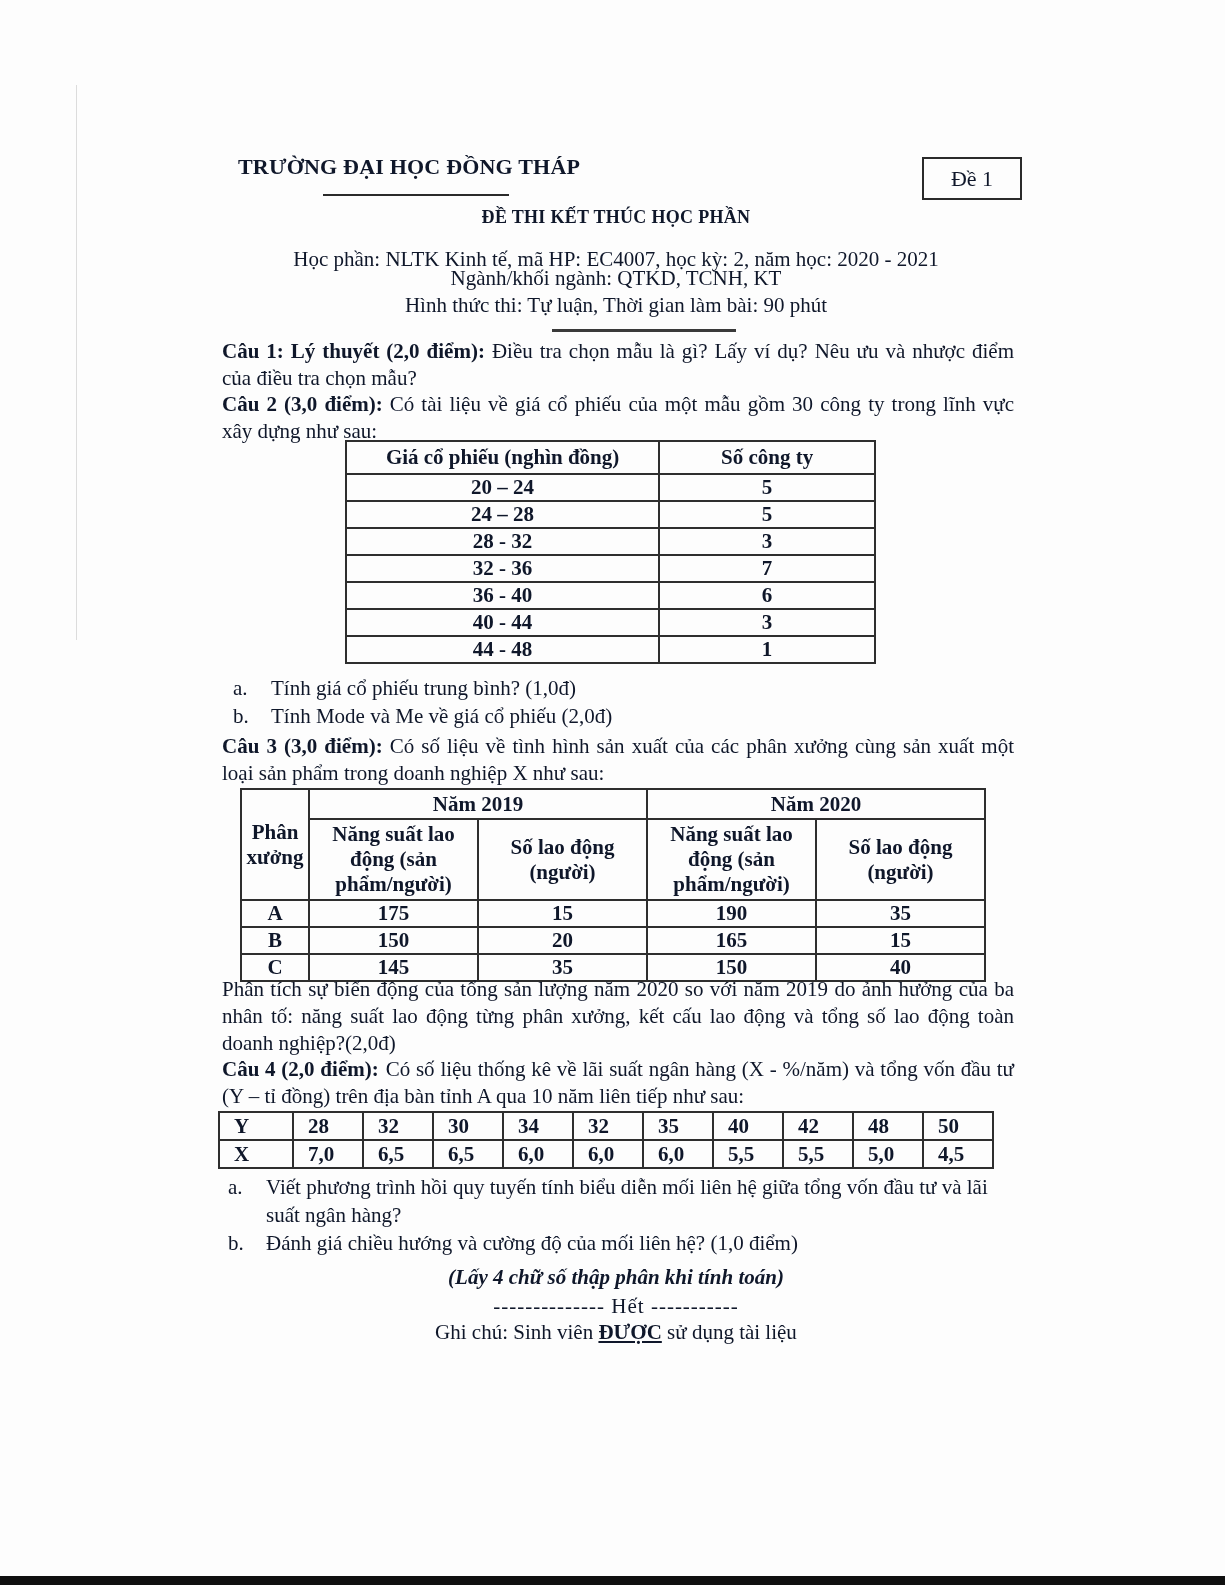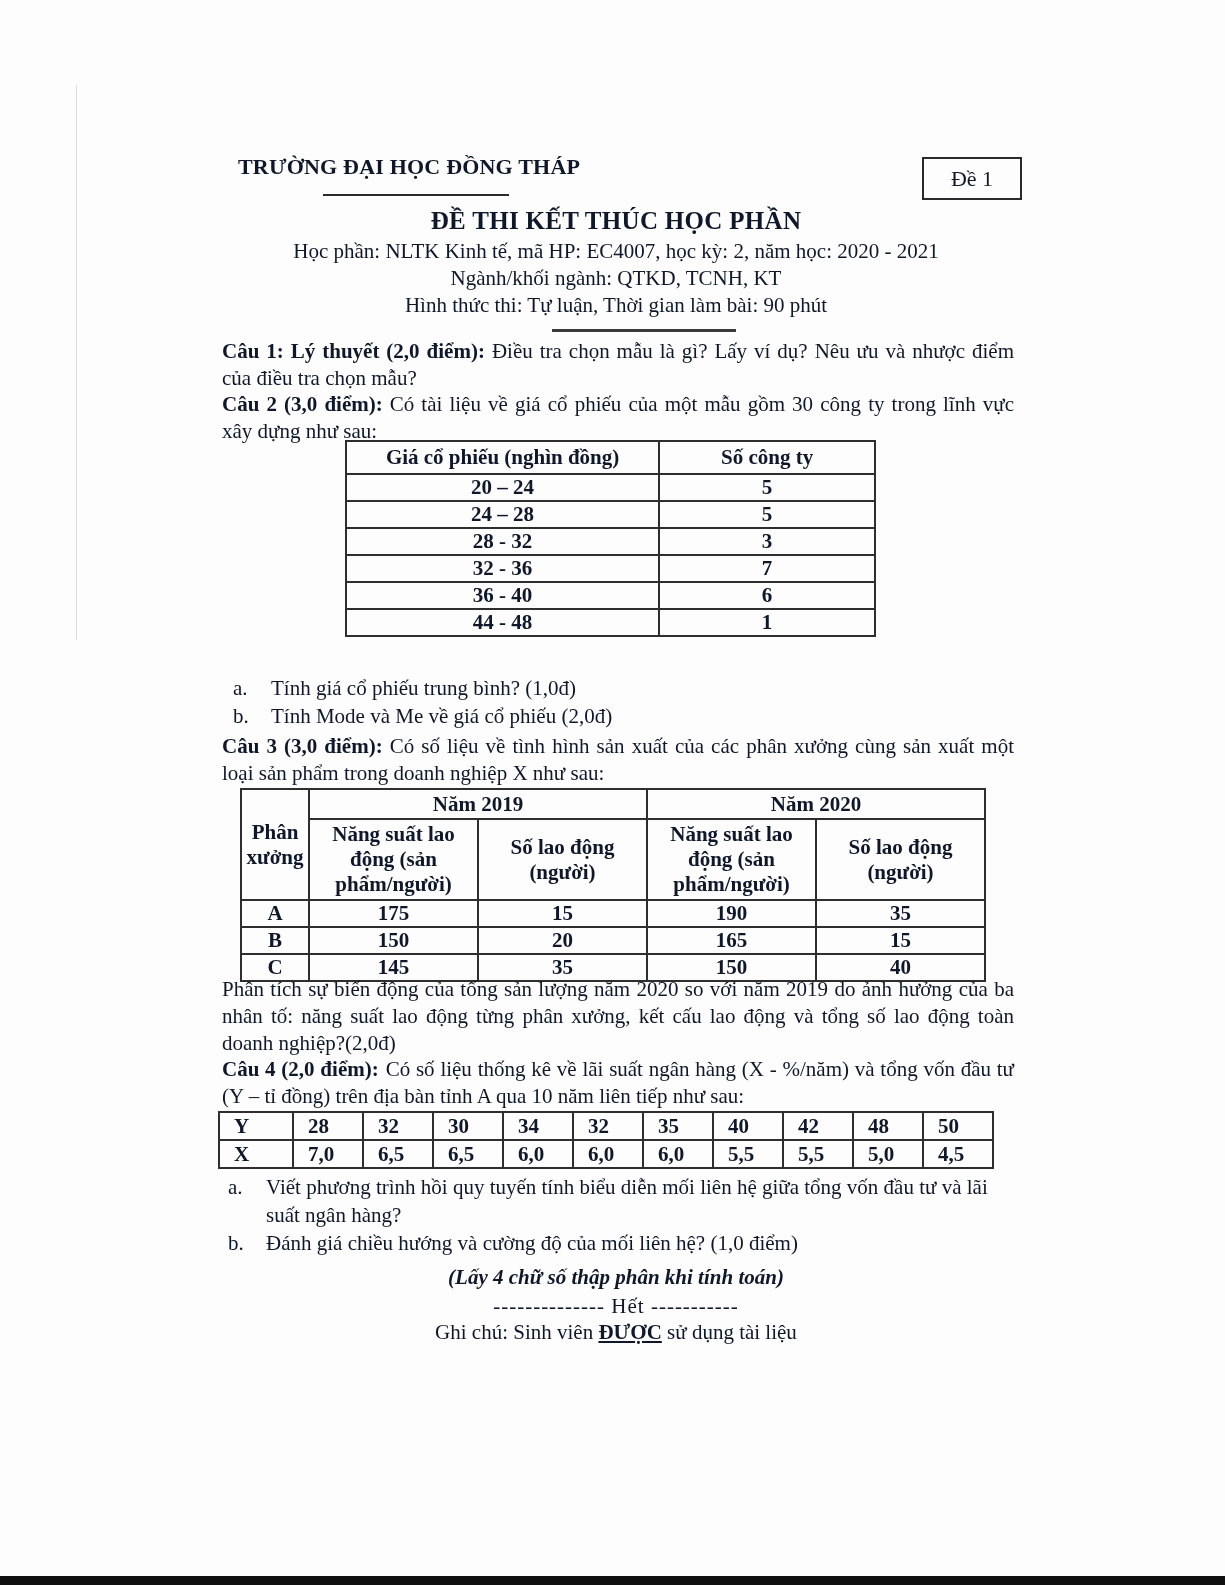--- a/index.html
+++ b/index.html
@@ -24,22 +24,22 @@
   .school-underline {
     left: 323px; top: 194px; width: 186px; height: 2px; background: #2a2a2a;
   }
   .exam-box {
     left: 922px; top: 157px; width: 100px; height: 43px;
     border: 2px solid #2a2a2a;
     display: flex; align-items: center; justify-content: center;
     font-size: 22px;
   }
   .center-block { left: 220px; width: 792px; text-align: center; }
-  .doc-title { top: 207px; font-weight: bold; font-size: 25px; letter-spacing: 0.3px; }
-  .sub1 { top: 239px; text-align: center; }
+  .doc-title { top: 207px; font-weight: bold; font-size: 18px; letter-spacing: 0.3px; }
+  .sub1 { top: 247px; text-align: center; }
   .sub2 { top: 266px; }
   .sub3 { top: 293px; }
   .divider { left: 552px; top: 329px; width: 184px; height: 3px; background: #3a3a3a; }
 
   
   .para {
     left: 222px; width: 792px;
     text-align: justify; line-height: 27px;
   }
   .qlabel { font-weight: bold; padding-right: 7px; }
@@ -135,20 +135,24 @@
       <td>28 - 32</td>
       <td>3</td>
     </tr>
     <tr>
       <td>32 - 36</td>
       <td>7</td>
     </tr>
     <tr>
       <td>36 - 40</td>
       <td>6</td>
+    </tr>
+    <tr>
+      <td>40 - 44</td>
+      <td>3</td>
     </tr>
     <tr>
       <td>44 - 48</td>
       <td>1</td>
     </tr>
   </tbody>
     </table>
 
   <div class="abs items q2-items">
     <div class="item">

